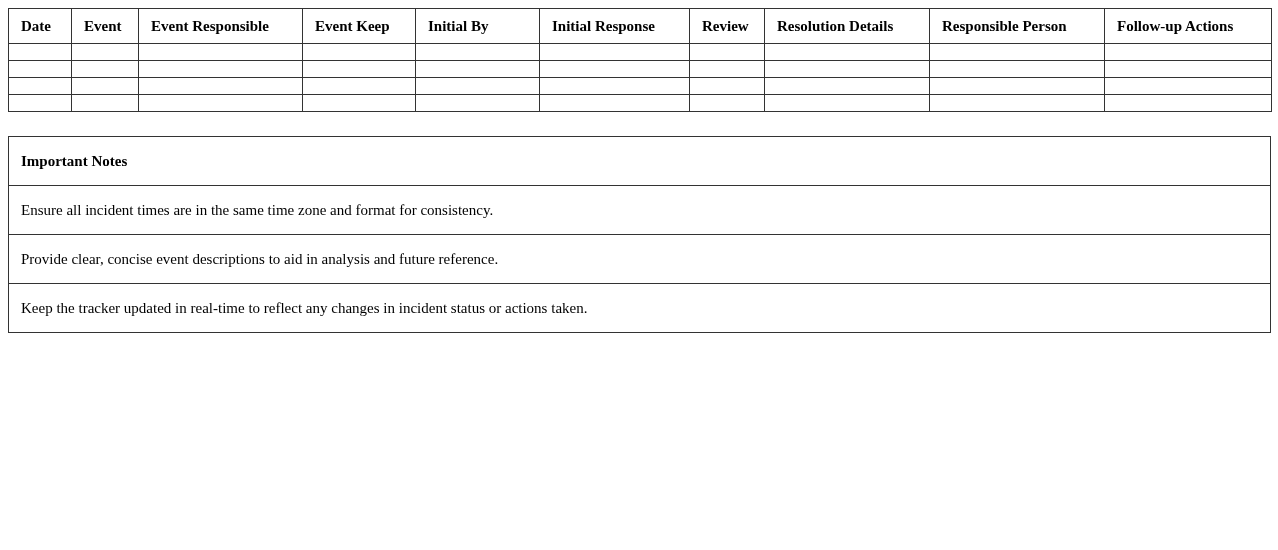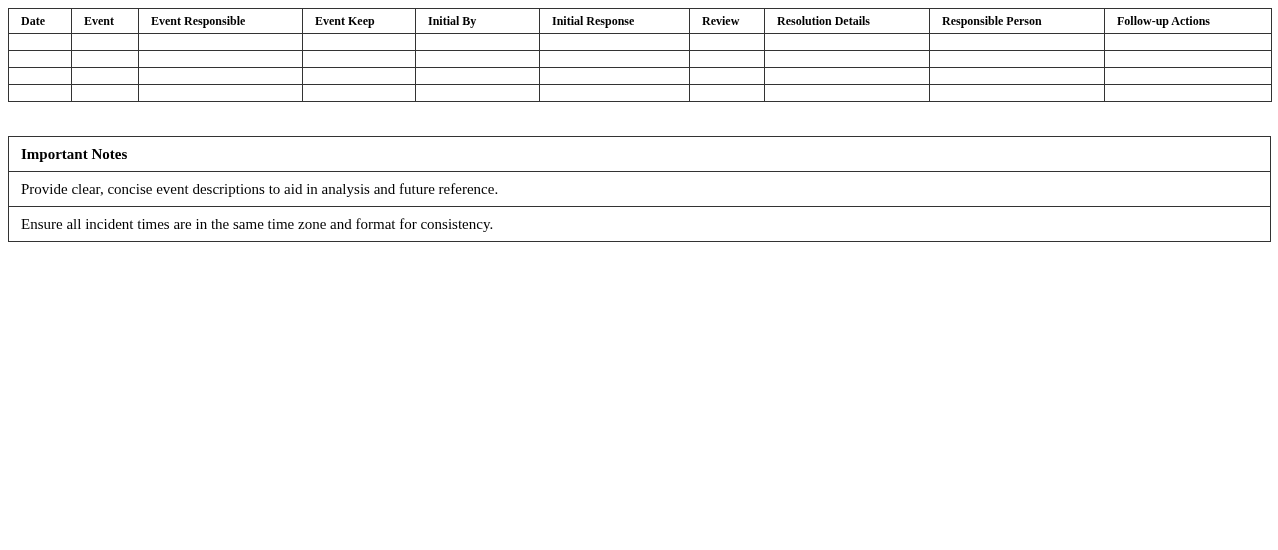--- a/index.html
+++ b/index.html
@@ -14,34 +14,34 @@
       border-collapse: collapse;
       table-layout: fixed;
     }
     .tracker th, .tracker td {
       border: 1px solid #333;
       padding: 0 12px;
       text-align: left;
       box-sizing: border-box;
     }
     .tracker th {
-      height: 25px;
+      height: 35px;
       font-weight: bold;
-      font-size: 12px;
+      font-size: 15px;
       white-space: nowrap;
     }
     .tracker td { height: 17px; }
     .notes {
       position: absolute; left: 8px; top: 136px;
       width: 1263px;
       border-collapse: collapse;
     }
     .notes td {
       border: 1px solid #333;
-      height: 35px;
+      height: 49px;
       padding: 0 12px;
       box-sizing: border-box;
       font-size: 15px;
     }
     .notes .notes-title { font-weight: bold; }
   </style>
 </head>
 <body>
 
 <table class="tracker">
@@ -122,19 +122,22 @@
     </tr>
   </tbody>
 </table>
 
 <table class="notes">
   <tbody>
     <tr>
       <td class="notes-title">Important Notes</td>
     </tr>
     <tr>
+      <td>Ensure all incident times are in the same time zone and format for consistency.</td>
+    </tr>
+    <tr>
       <td>Provide clear, concise event descriptions to aid in analysis and future reference.</td>
     </tr>
     <tr>
-      <td>Ensure all incident times are in the same time zone and format for consistency.</td>
+      <td>Keep the tracker updated in real-time to reflect any changes in incident status or actions taken.</td>
     </tr>
   </tbody>
 </table>
 
 </body></html>

